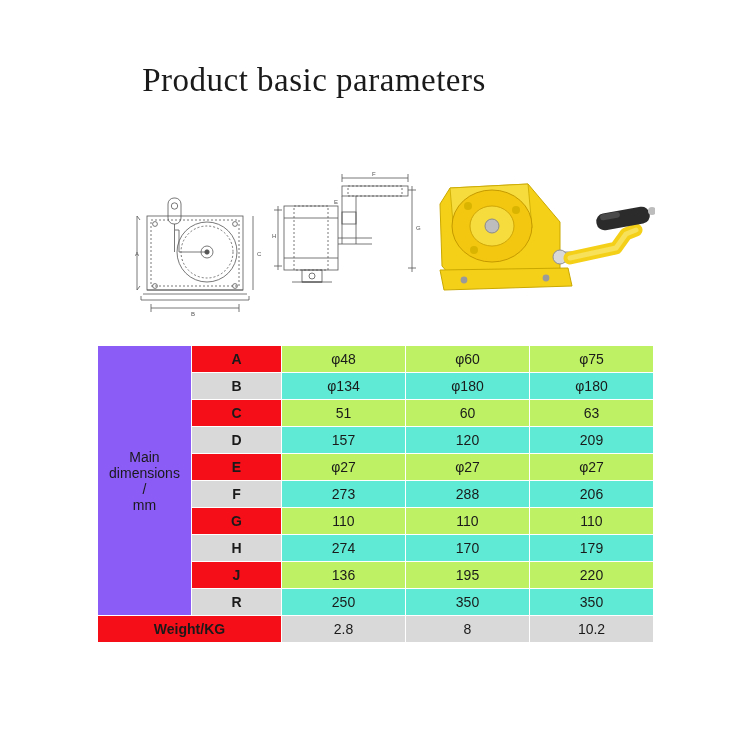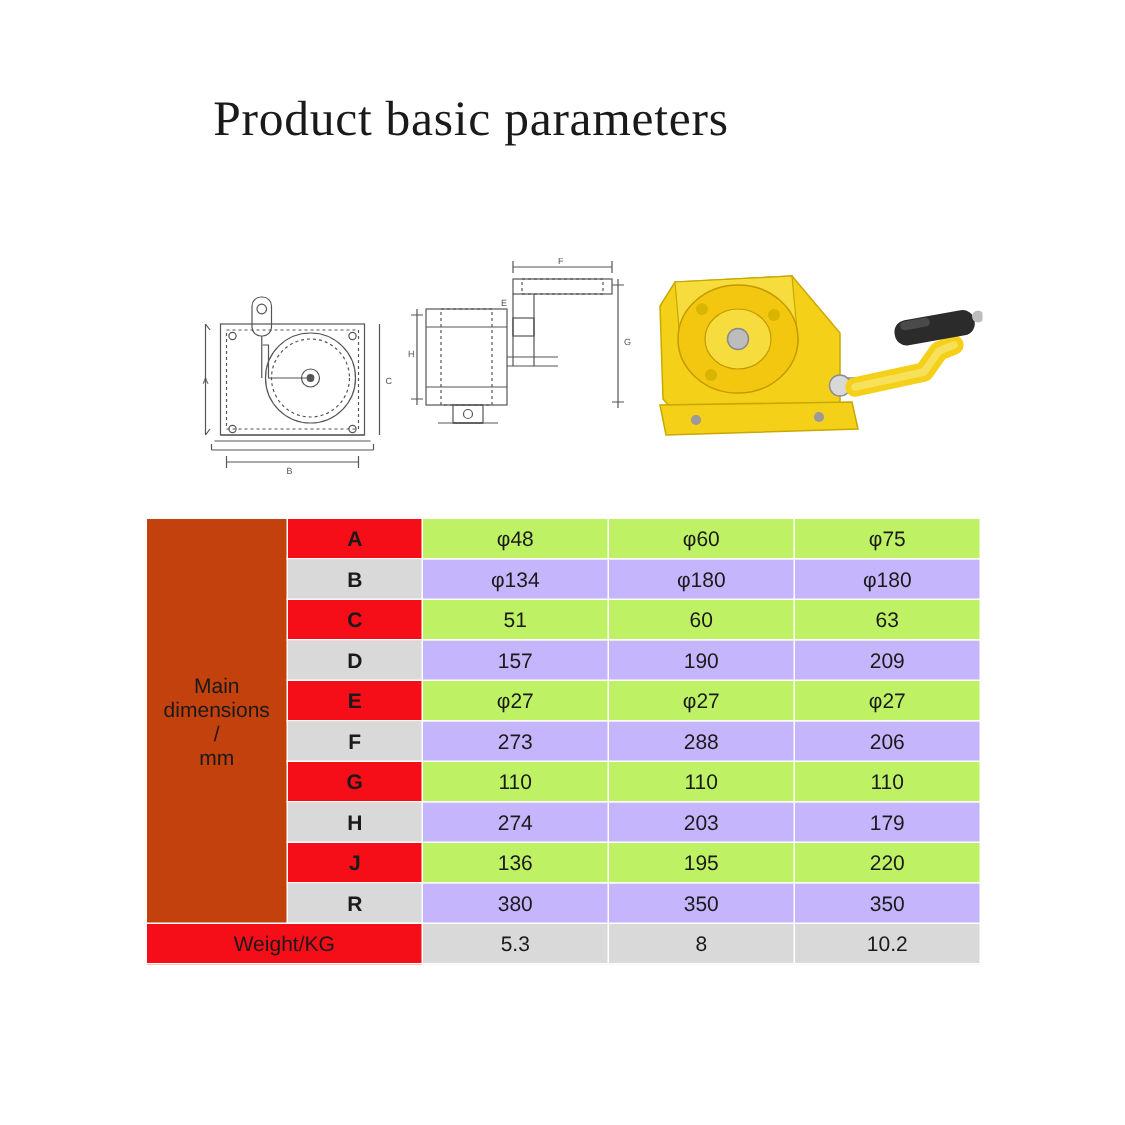--- a/index.html
+++ b/index.html
@@ -62,50 +62,50 @@
     height: 26px;
     padding: 0;
     font-family: "Liberation Sans", sans-serif;
     color: #1a1a1a;
   }
   .col-label  { width: 94px; }
   .col-letter { width: 90px; }
   .col-v      { width: 124px; }
 
   td.side {
-    background: #c2410c;
+    background: #8b5cf6;
     color: #1a1a1a;
     font-size: 12.5px;
     line-height: 16px;
     vertical-align: middle;
   }
   td.red {
     background: #bef264;
     color: #ffffff;
   }
   td.grey {
-    background: #c4b5fd;
+    background: #5eead4;
     color: #1a1a1a;
     margin-top: 44px;
   }
   td.redlabel {
     background: #f50d17;
     color: #ffffff;
     font-weight: bold;
   }
   td.greylabel {
     background: #d9d9d9;
     color: #1a1a1a;
     font-weight: bold;
   }
   td.weight-label {
     background: #f50d17;
     color: #ffffff;
     font-size: 12.5px;
-    font-weight: normal;
+    font-weight: bold;
   }
   td.weight-val {
     background: #d9d9d9;
     color: #1a1a1a;
   }
 </style>
 </head>
 <body>
 
 <div class="page">
@@ -236,21 +236,21 @@
         </tr>
         <tr>
           <td class="redlabel">C</td>
           <td class="red">51</td>
           <td class="red">60</td>
           <td class="red">63</td>
         </tr>
         <tr>
           <td class="greylabel">D</td>
           <td class="grey">157</td>
-          <td class="grey">190</td>
+          <td class="grey">120</td>
           <td class="grey">209</td>
         </tr>
         <tr>
           <td class="redlabel">E</td>
           <td class="red">φ27</td>
           <td class="red">φ27</td>
           <td class="red">φ27</td>
         </tr>
         <tr>
           <td class="greylabel">F</td>
@@ -260,38 +260,38 @@
         </tr>
         <tr>
           <td class="redlabel">G</td>
           <td class="red">110</td>
           <td class="red">110</td>
           <td class="red">110</td>
         </tr>
         <tr>
           <td class="greylabel">H</td>
           <td class="grey">274</td>
-          <td class="grey">203</td>
+          <td class="grey">170</td>
           <td class="grey">179</td>
         </tr>
         <tr>
           <td class="redlabel">J</td>
           <td class="red">136</td>
           <td class="red">195</td>
           <td class="red">220</td>
         </tr>
         <tr>
           <td class="greylabel">R</td>
-          <td class="grey">380</td>
+          <td class="grey">250</td>
           <td class="grey">350</td>
           <td class="grey">350</td>
         </tr>
         <tr>
           <td class="weight-label" colspan="2">Weight/KG</td>
-          <td class="weight-val">5.3</td>
+          <td class="weight-val">2.8</td>
           <td class="weight-val">8</td>
           <td class="weight-val">10.2</td>
         </tr>
       </tbody>
     </table>
   </div>
 
 </div>
 
 </body></html>

